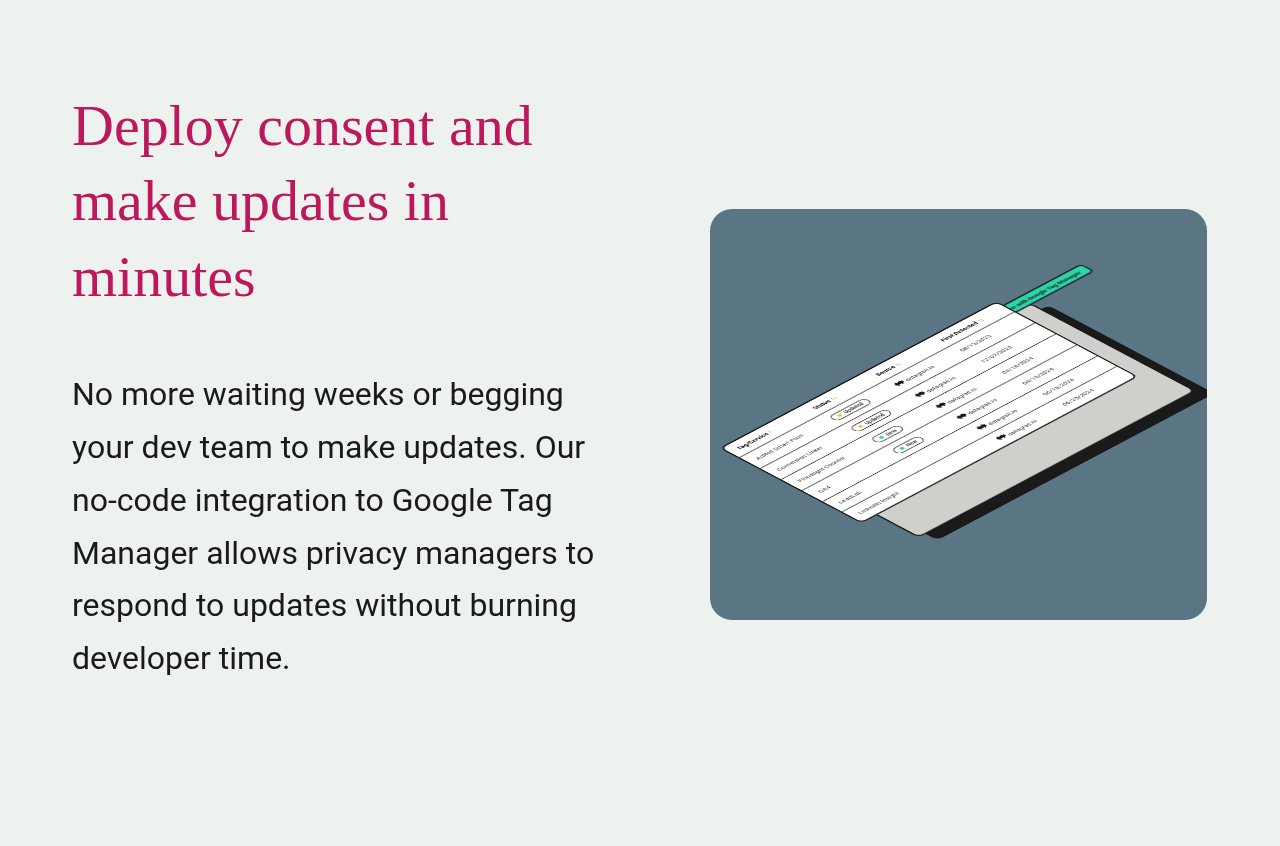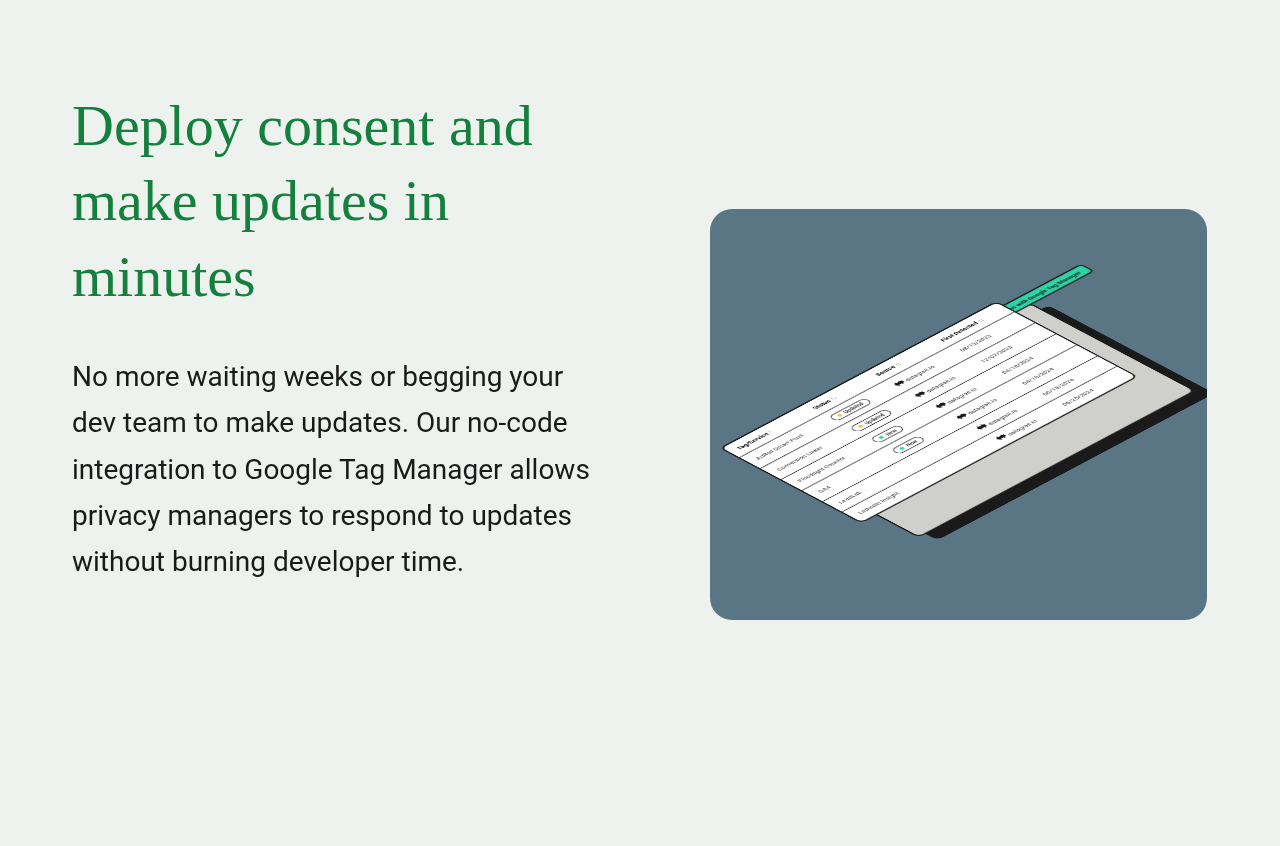--- a/index.html
+++ b/index.html
@@ -18,26 +18,26 @@
     .content-block {
       position: absolute;
       left: 72px;
       top: 88px;
       width: 540px;
     }
     .heading {
       font-family: Georgia, "Times New Roman", serif;
       font-size: 58px;
       line-height: 1.3;
-      color: #15803d;
+      color: #be185d;
       font-weight: 400;
-      margin-bottom: 40px;
+      margin-bottom: 54px;
     }
     .paragraph {
-      font-size: 28px;
+      font-size: 32px;
       line-height: 1.65;
       color: #1a1a1a;
       font-weight: 400;
     }
     .illustration-frame {
       position: absolute;
       left: 710px;
       top: 209px;
       width: 497px;
       height: 411px;

